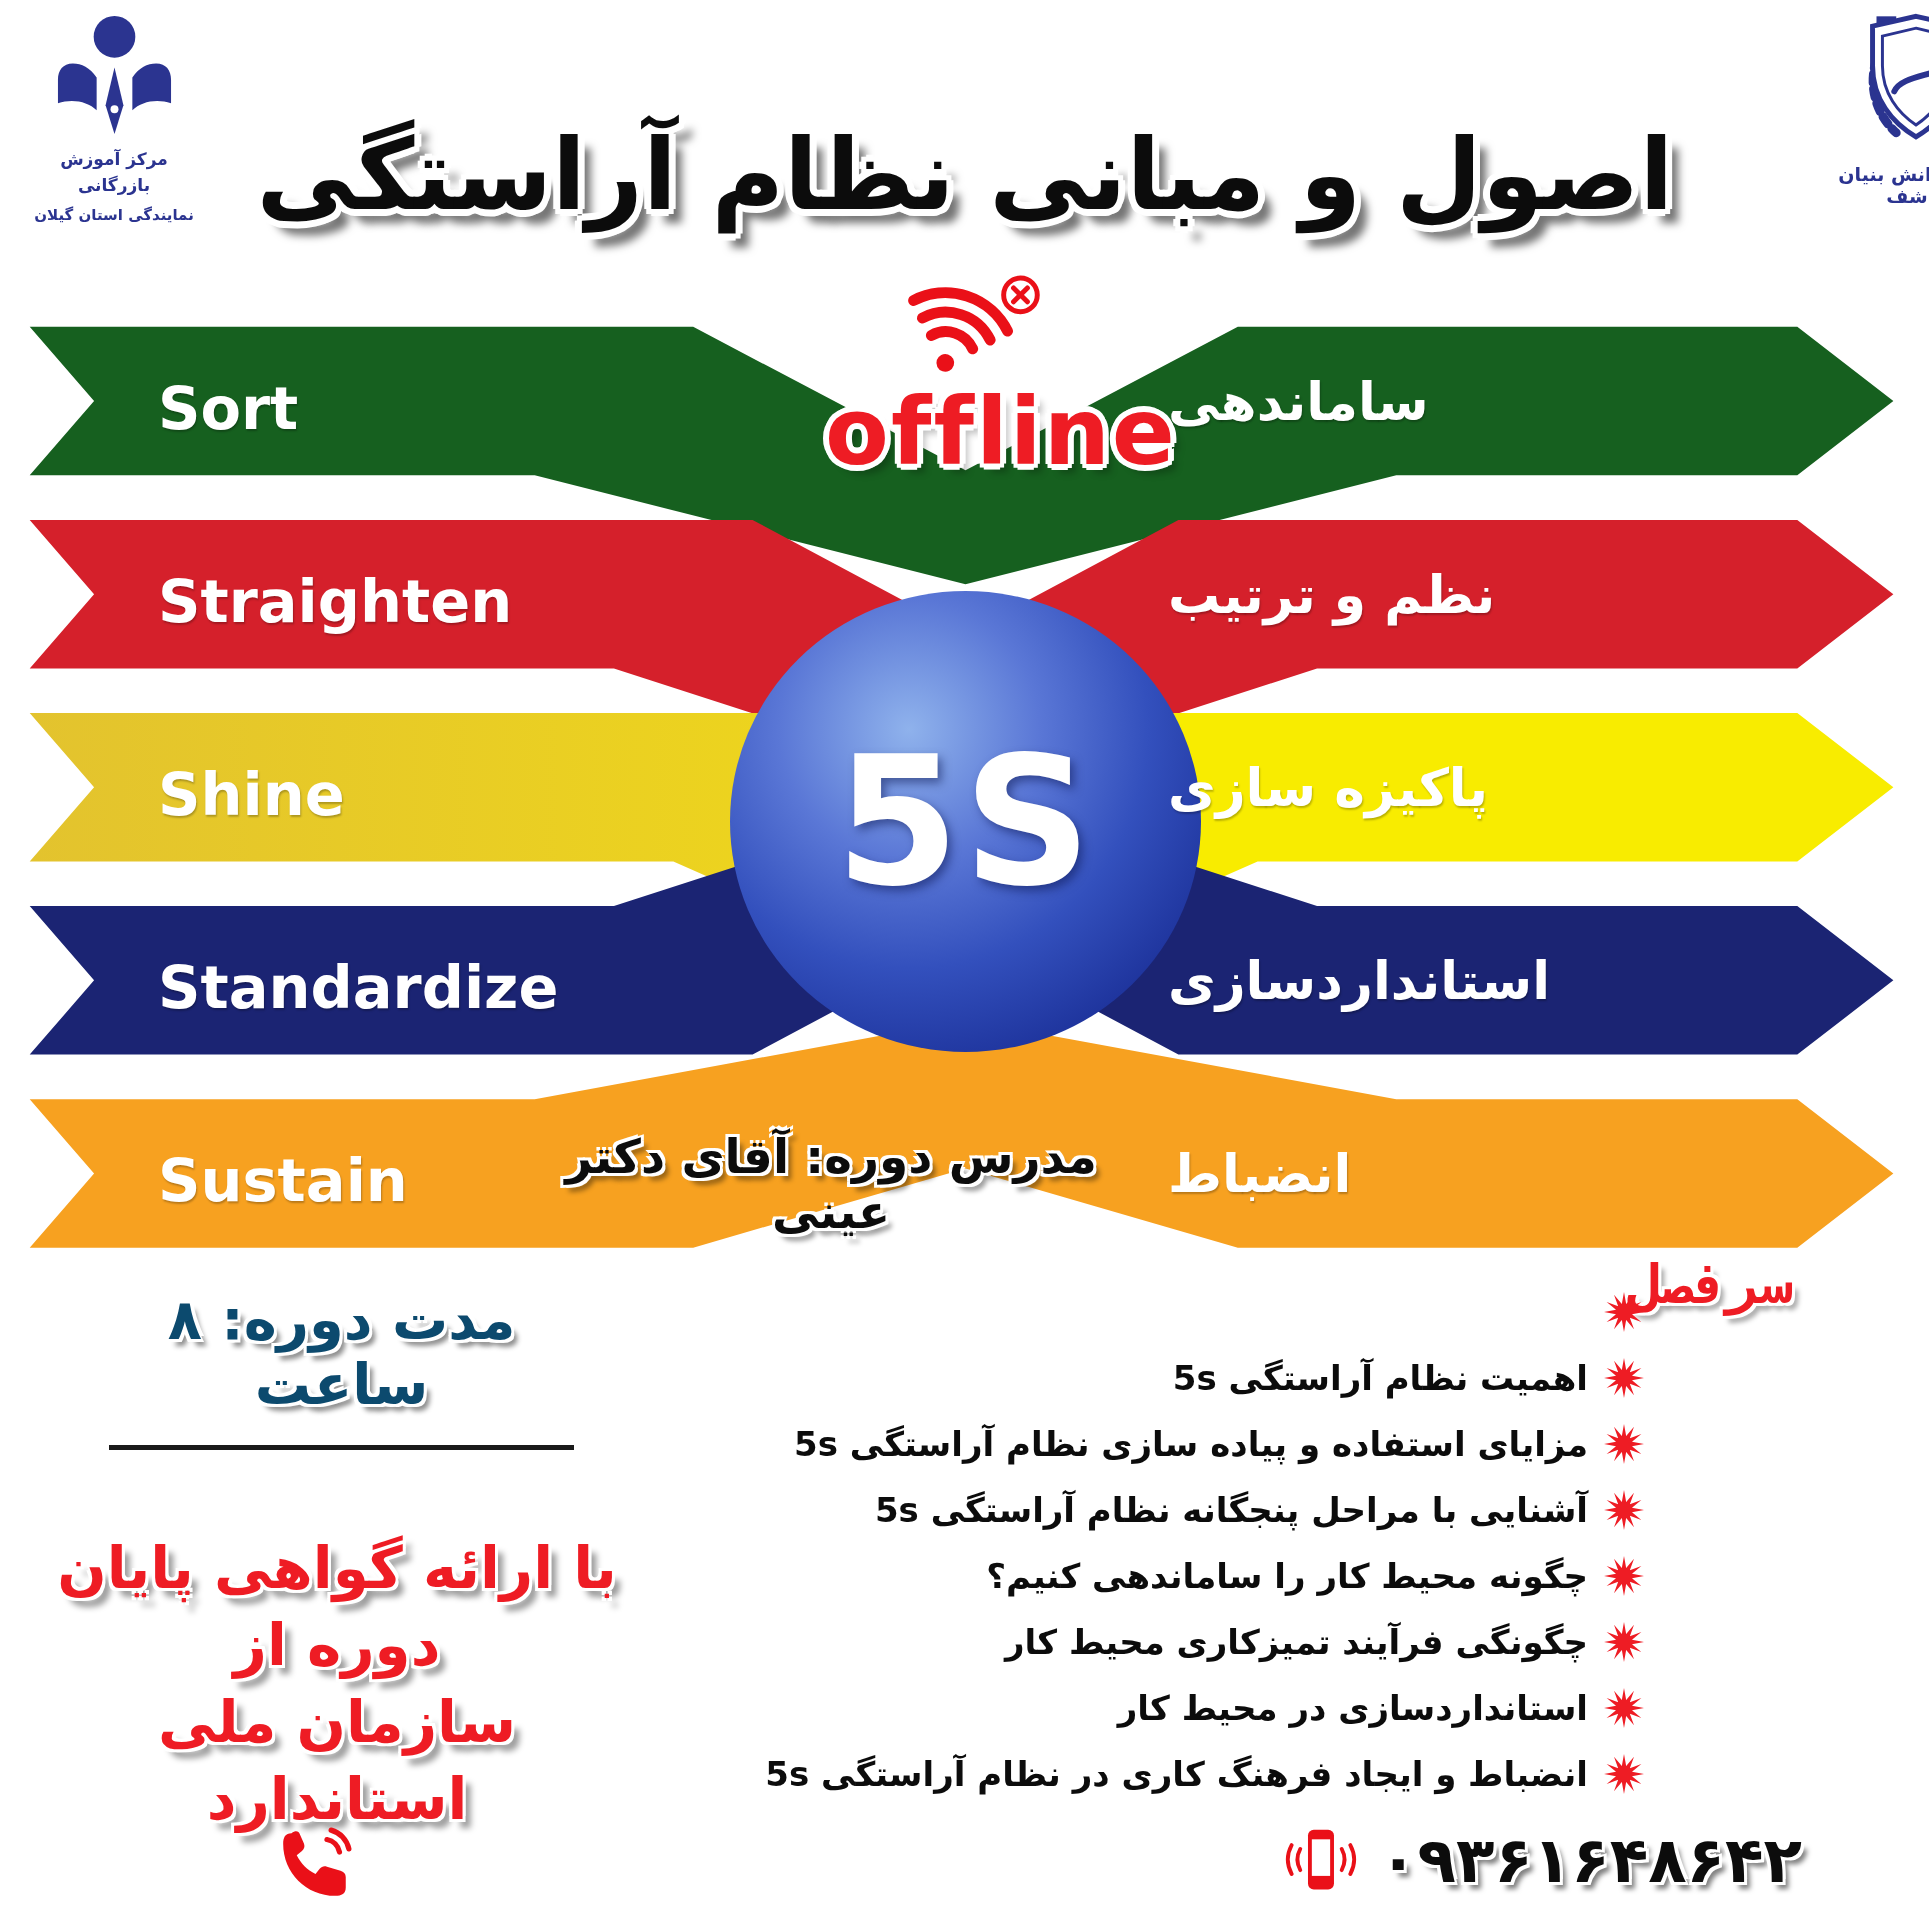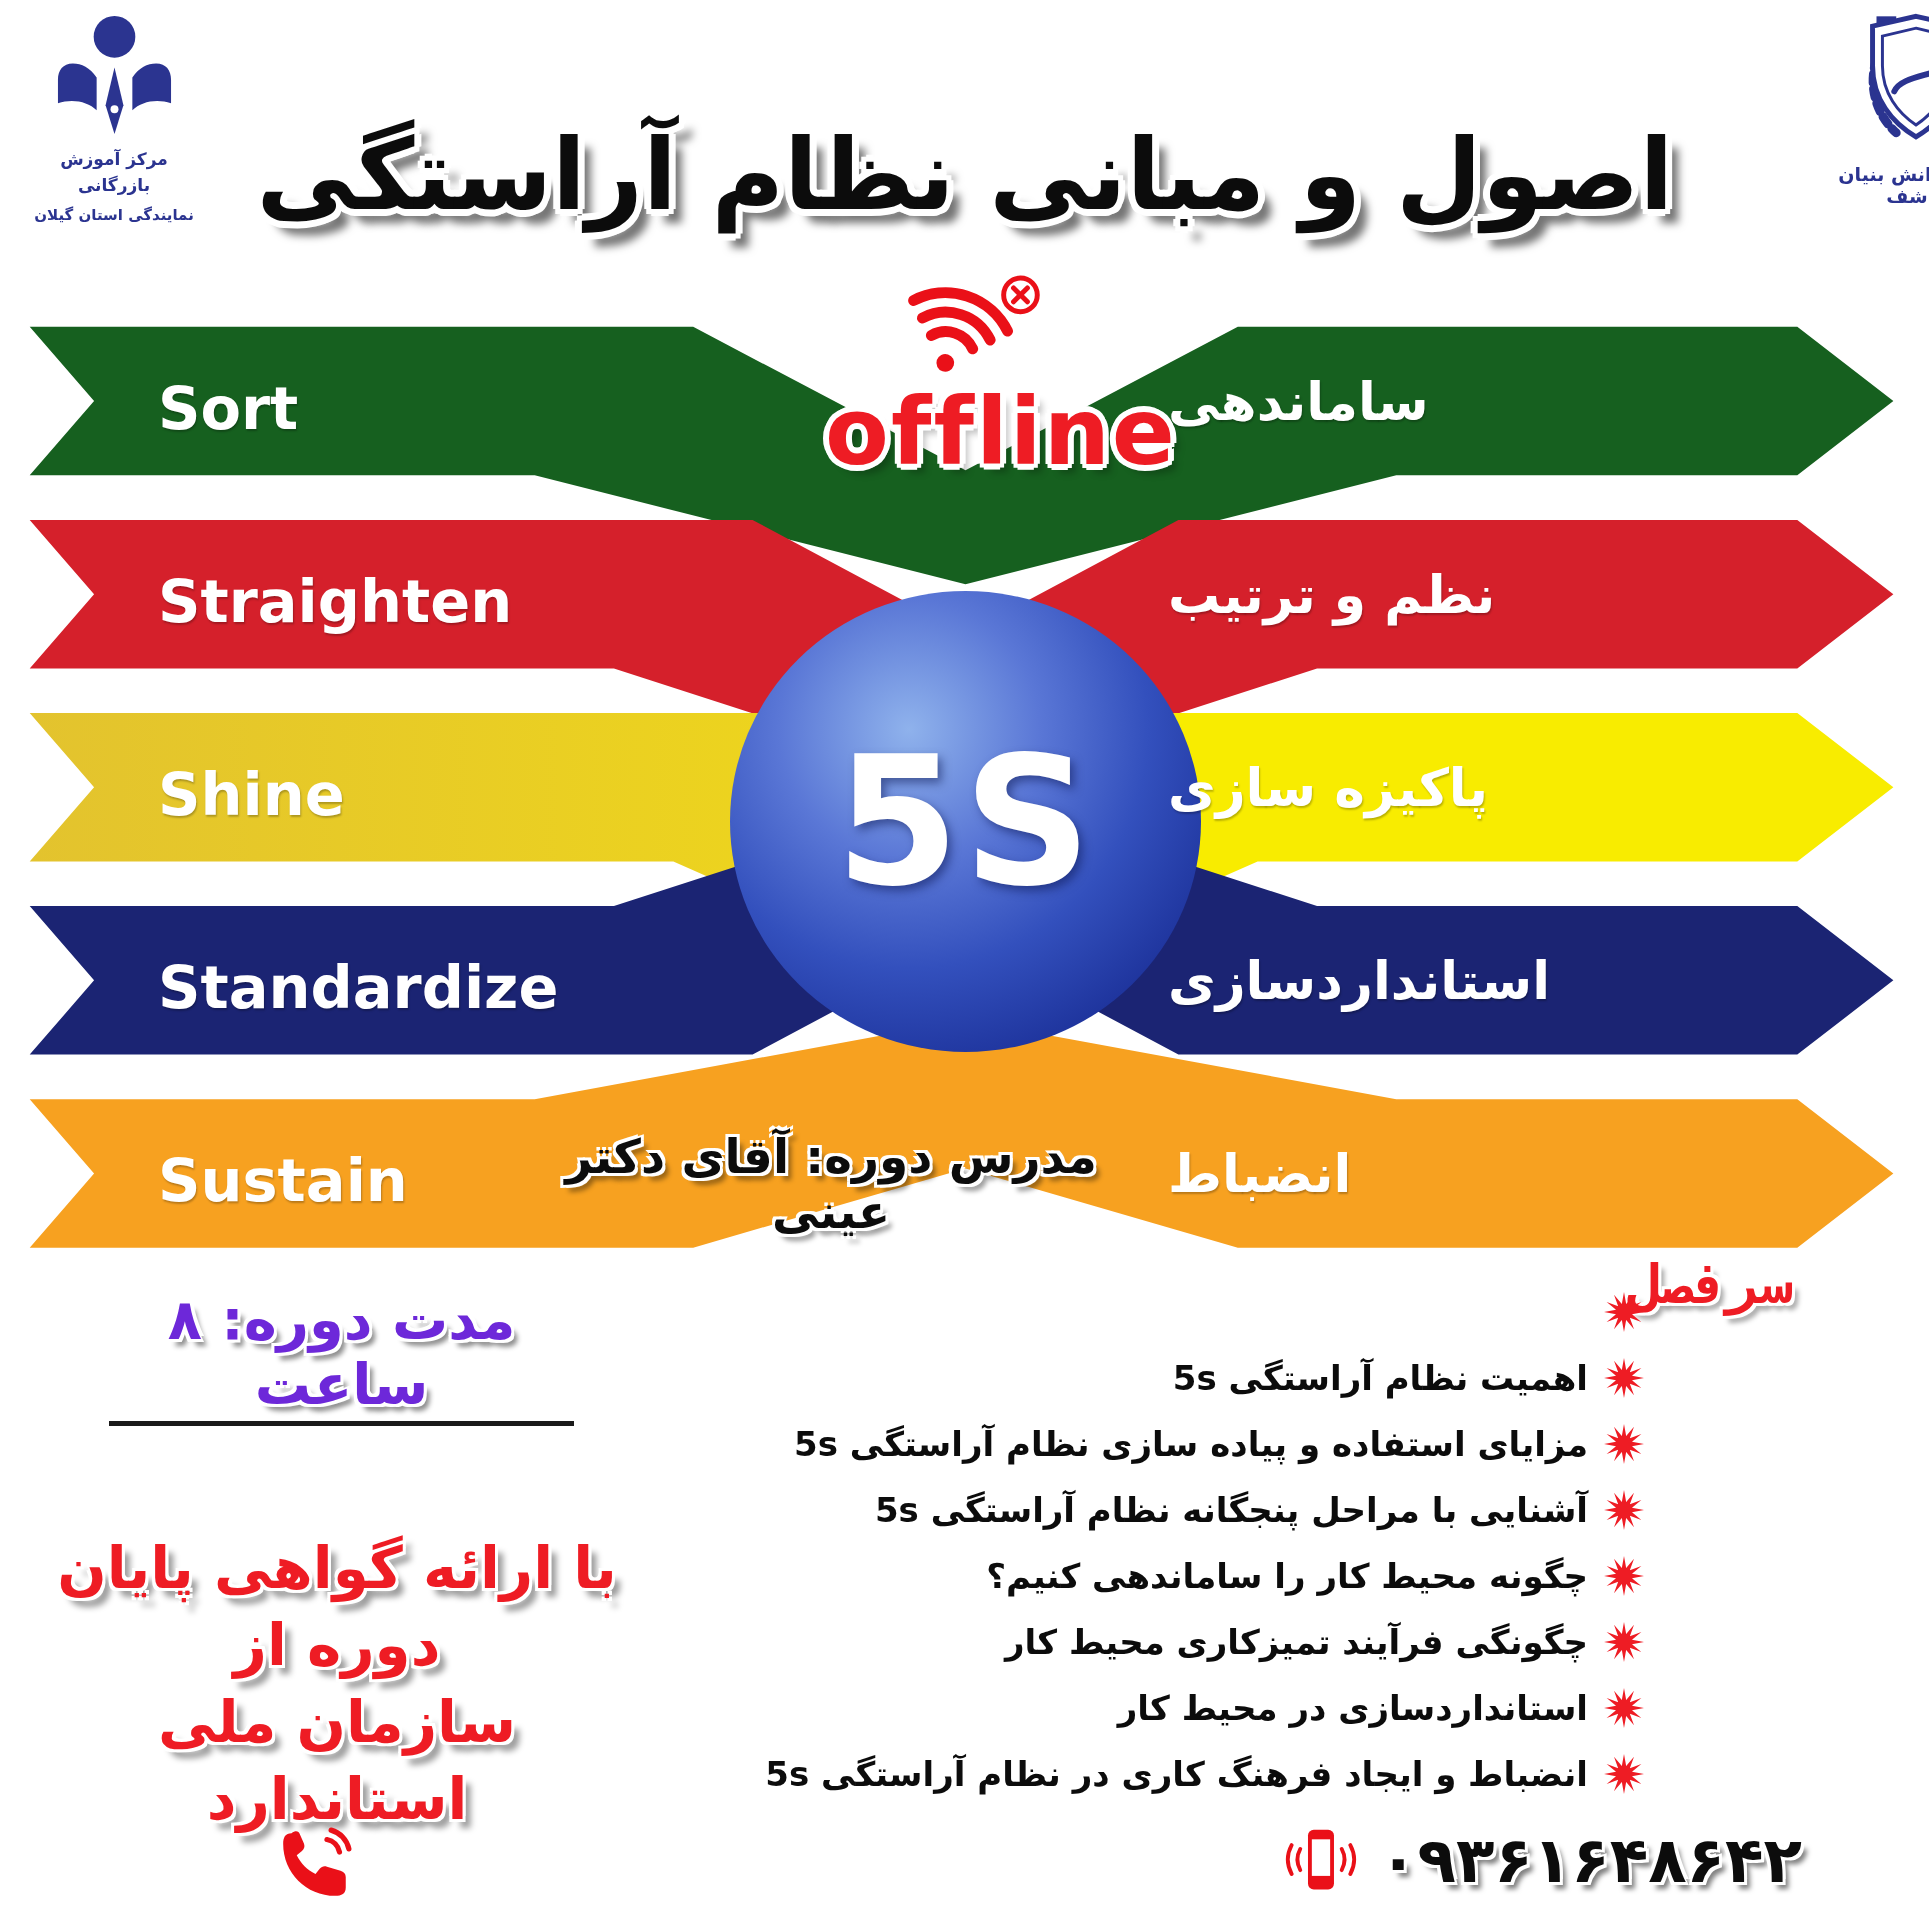--- a/index.html
+++ b/index.html
@@ -43,22 +43,22 @@
            text-shadow:-4px -4px 0 #fff,4px -4px 0 #fff,-4px 4px 0 #fff,4px 4px 0 #fff,
                        0 6px 0 #fff,6px 0 0 #fff,-6px 0 0 #fff,0 -6px 0 #fff,
                        8px 9px 7px rgba(0,0,0,.25);margin-left:36px;}
 
   
   .instructor{top:1129px;left:549px;width:564px;text-align:center;direction:rtl;
               font-size:47px;font-weight:700;color:#0c0c0c;z-index:5;
               text-shadow:-3px -3px 0 #fff,3px -3px 0 #fff,-3px 3px 0 #fff,3px 3px 0 #fff,
                           6px 7px 5px rgba(0,0,0,.4);}
   .duration{top:1287px;left:109px;width:465px;text-align:center;direction:rtl;z-index:5;}
-  .duration span{display:inline-block;font-size:56px;font-weight:800;color:#6d28d9;
-                 border-bottom:5px solid #1a1a1a;padding-bottom:4px;
+  .duration span{display:inline-block;font-size:56px;font-weight:800;color:#0c4a6e;
+                 border-bottom:5px solid #1a1a1a;padding-bottom:28px;
                  text-shadow:-3px -3px 0 #fff,3px -3px 0 #fff,-3px 3px 0 #fff,3px 3px 0 #fff,
                              6px 7px 5px rgba(0,0,0,.45);}
 
   
   .sarfasl{top:1253px;right:138px;font-size:54px;font-weight:900;direction:rtl;z-index:5;
            text-shadow:-3px -3px 0 #fff,3px -3px 0 #fff,-3px 3px 0 #fff,3px 3px 0 #fff,
                        6px 7px 5px rgba(0,0,0,.35);}
   .topics{top:1279px;right:286px;width:772px;z-index:5;}
   .topic-row{height:66px;display:flex;flex-direction:row;justify-content:flex-end;
              align-items:center;gap:16px;direction:ltr;}

